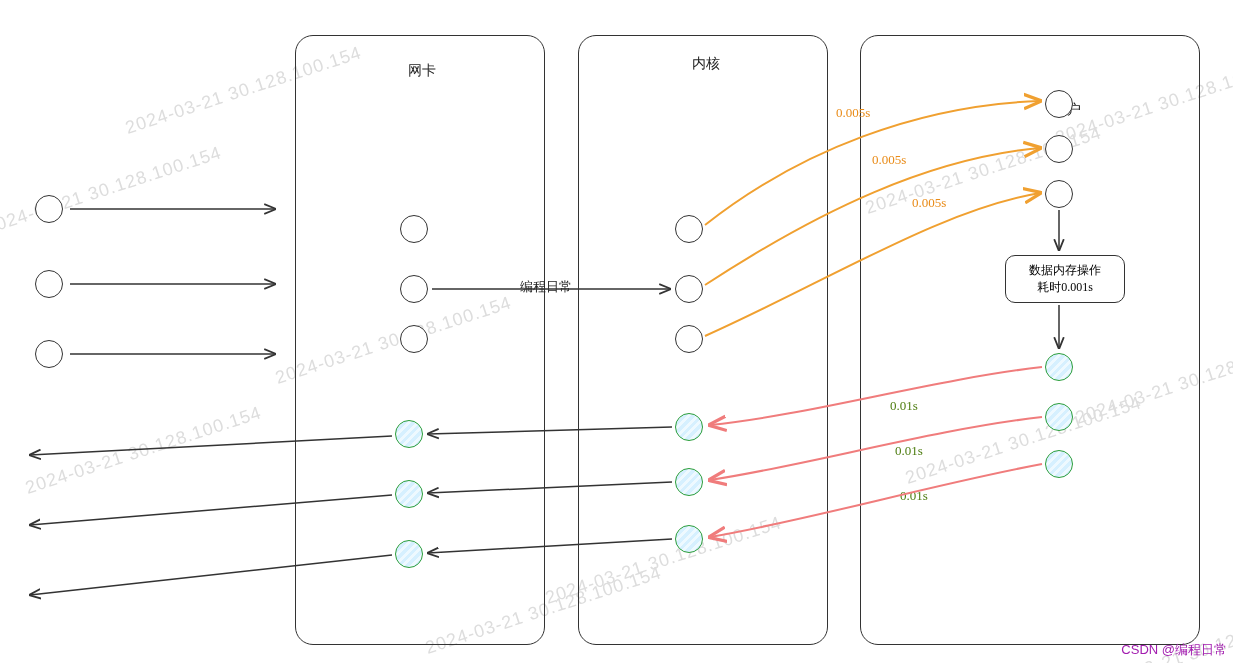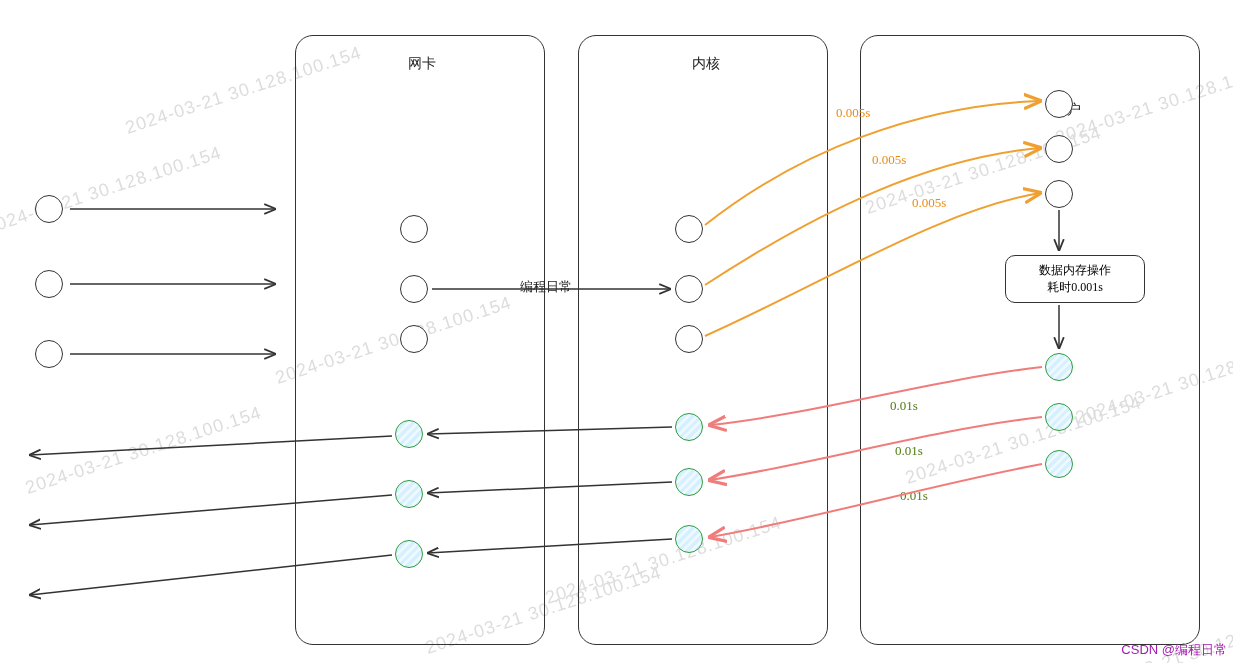--- a/index.html
+++ b/index.html
@@ -92,41 +92,41 @@
 <div class="watermark" style="left:860px; top:160px;">2024-03-21 30.128.100.154</div>
 <div class="watermark" style="left:900px; top:430px;">2024-03-21 30.128.100.154</div>
 <div class="watermark" style="left:1050px; top:90px;">2024-03-21 30.128.100.154</div>
 <div class="watermark" style="left:1070px; top:370px;">2024-03-21 30.128.100.154</div>
 <div class="watermark" style="left:1080px; top:640px;">2024-03-21 30.128.100.154</div>
 
 <div class="col-box" style="left:295px; top:35px; width:250px; height:610px;"></div>
 <div class="col-box" style="left:578px; top:35px; width:250px; height:610px;"></div>
 <div class="col-box" style="left:860px; top:35px; width:340px; height:610px;"></div>
 
-<div class="col-title" style="left:408px; top:55px;">网卡</div>
+<div class="col-title" style="left:408px; top:62px;">网卡</div>
 <div class="col-title" style="left:692px; top:55px;">内核</div>
 <div class="col-title" style="left:1053px; top:55px;margin-top:46px;">用户</div>
 
 <div class="node" style="left:35px; top:195px;"></div>
 <div class="node" style="left:35px; top:270px;"></div>
 <div class="node" style="left:35px; top:340px;"></div>
 
 <div class="node" style="left:400px; top:215px;"></div>
 <div class="node" style="left:400px; top:275px;"></div>
 <div class="node" style="left:400px; top:325px;"></div>
 
 <div class="node" style="left:675px; top:215px;"></div>
 <div class="node" style="left:675px; top:275px;"></div>
 <div class="node" style="left:675px; top:325px;"></div>
 
 <div class="node" style="left:1045px; top:90px;"></div>
 <div class="node" style="left:1045px; top:135px;"></div>
 <div class="node" style="left:1045px; top:180px;"></div>
 
-<div class="op-box" style="left:1005px; top:255px; width:140px;">
+<div class="op-box" style="left:1005px; top:255px; width:120px;">
   <div>数据内存操作</div>
   <div>耗时0.001s</div>
 </div>
 
 <div class="node node-green" style="left:395px; top:420px;"></div>
 <div class="node node-green" style="left:395px; top:480px;"></div>
 <div class="node node-green" style="left:395px; top:540px;"></div>
 
 <div class="node node-green" style="left:675px; top:413px;"></div>
 <div class="node node-green" style="left:675px; top:468px;"></div>

